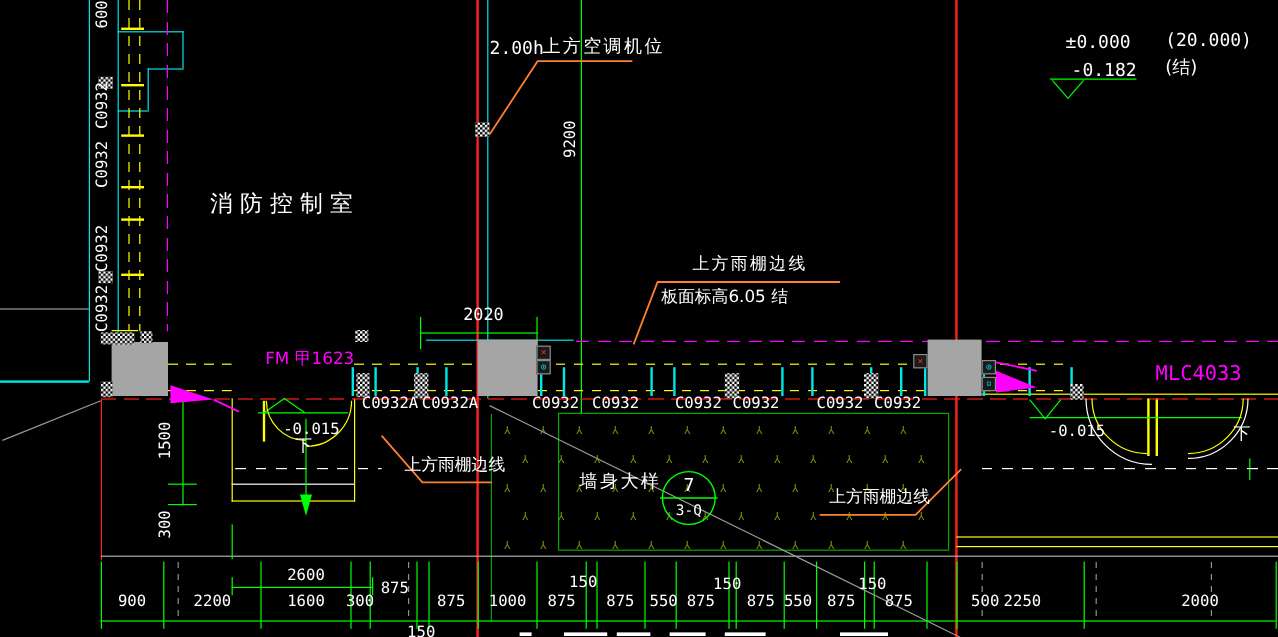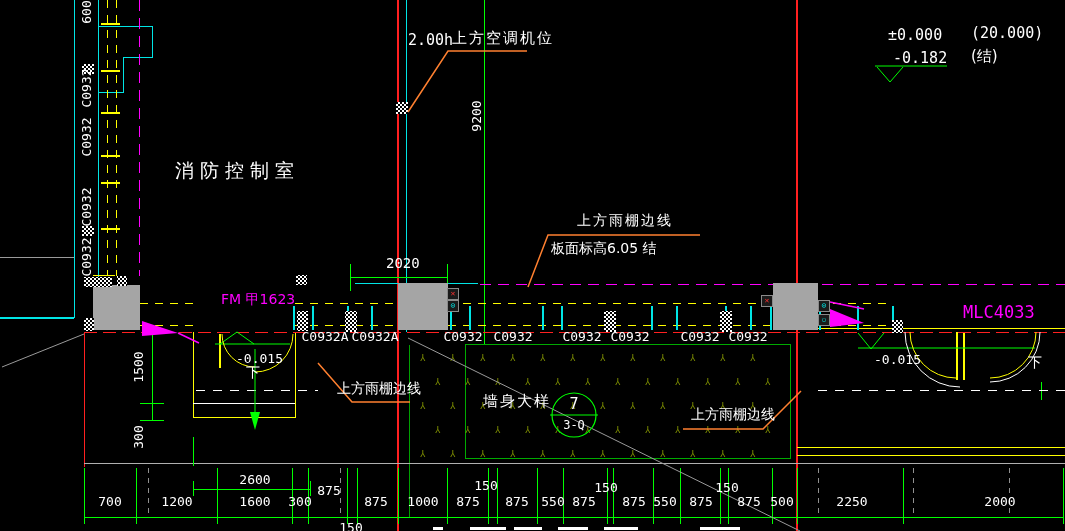--- a/index.html
+++ b/index.html
@@ -323,35 +323,35 @@
   <div class="dimlbl" style="left:334px;top:520px;width:34px">150</div>
 
   <div class="frag" style="left:433px;top:527px;width:10px"></div>
   <div class="frag" style="left:470px;top:527px;width:36px"></div>
   <div class="frag" style="left:514px;top:527px;width:28px"></div>
   <div class="frag" style="left:558px;top:527px;width:30px"></div>
   <div class="frag" style="left:604px;top:527px;width:34px"></div>
   <div class="frag" style="left:700px;top:527px;width:40px"></div>
 
   <div id="gen-labels">
-      <div class="dimlbl" style="left: 82px; top: 494px; width: 56px;">700</div>
-      <div class="dimlbl" style="left: 149px; top: 494px; width: 56px;">1200</div>
+      <div class="dimlbl" style="left: 82px; top: 494px; width: 56px;">900</div>
+      <div class="dimlbl" style="left: 149px; top: 494px; width: 56px;">2200</div>
       <div class="dimlbl" style="left: 227px; top: 494px; width: 56px; text-align: center;">1600</div>
       <div class="dimlbl" style="left: 272px; top: 494px; width: 56px;">300</div>
       <div class="dimlbl" style="left: 348px; top: 494px; width: 56px;">875</div>
       <div class="dimlbl" style="left: 395px; top: 494px; width: 56px;">1000</div>
       <div class="dimlbl" style="left: 440px; top: 494px; width: 56px;">875</div>
       <div class="dimlbl" style="left: 489px; top: 494px; width: 56px;">875</div>
       <div class="dimlbl" style="left: 525px; top: 494px; width: 56px;">550</div>
       <div class="dimlbl" style="left: 556px; top: 494px; width: 56px;">875</div>
       <div class="dimlbl" style="left: 606px; top: 494px; width: 56px;">875</div>
       <div class="dimlbl" style="left: 637px; top: 494px; width: 56px;">550</div>
       <div class="dimlbl" style="left: 673px; top: 494px; width: 56px;">875</div>
       <div class="dimlbl" style="left: 721px; top: 494px; width: 56px;">875</div>
-      <div class="dimlbl" style="left: 754px; top: 494px; width: 56px;">500</div>
+      <div class="dimlbl" style="left: 793px; top: 494px; width: 56px;">500</div>
       <div class="dimlbl" style="left: 824px; top: 494px; width: 56px;">2250</div>
       <div class="dimlbl" style="left: 972px; top: 494px; width: 56px;">2000</div>
       <div class="dimlbl" style="left: 230px; top: 472px; width: 50px;">2600</div>
       <div class="dimlbl" style="left: 304px; top: 483px; width: 50px;">875</div>
       <div class="dimlbl" style="left: 461px; top: 478px; width: 50px;">150</div>
       <div class="dimlbl" style="left: 581px; top: 480px; width: 50px;">150</div>
       <div class="dimlbl" style="left: 702px; top: 480px; width: 50px;">150</div>
       <div class="winlbl" style="left: 296px; top: 329px;">C0932A</div>
       <div class="winlbl" style="left: 346px; top: 329px;">C0932A</div>
       <div class="winlbl" style="left: 434px; top: 329px;">C0932</div>

